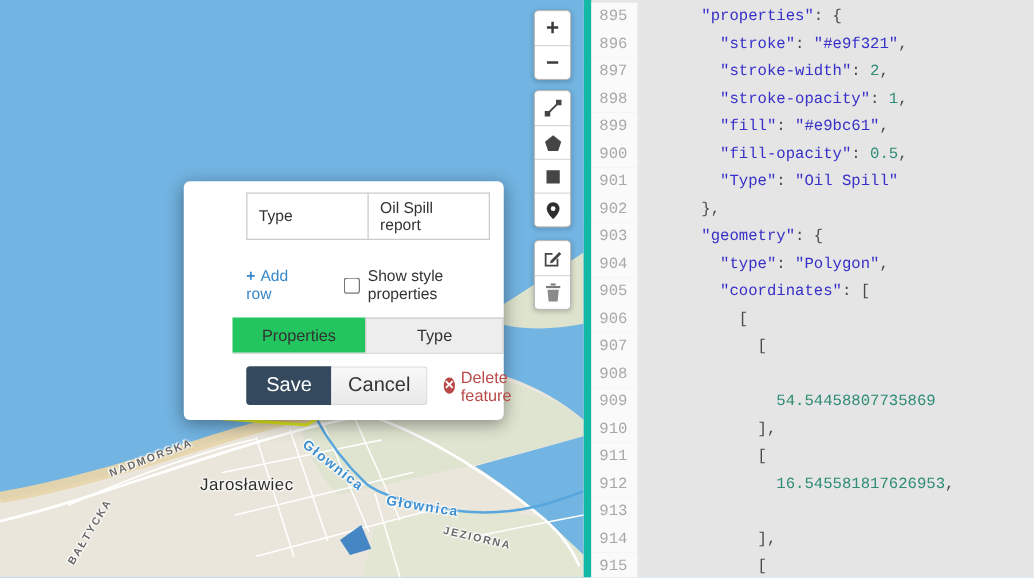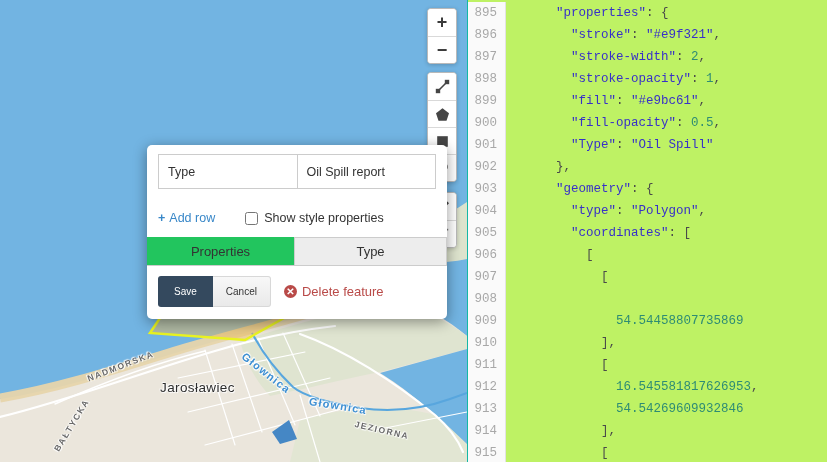--- a/index.html
+++ b/index.html
@@ -19,51 +19,51 @@
 
   
   .lbar { position:absolute; left:427px; width:30px; background:#fff;
           border:1px solid #b9b9b9; border-radius:4px; box-shadow:0 1px 4px rgba(0,0,0,.2); overflow:hidden; }
   .lbtn { width:28px; height:27px; display:flex; align-items:center; justify-content:center;
           cursor:pointer; background:#fff; }
   .lbtn + .lbtn { border-top:1px solid #d9d9d9; }
   .zoombtn { font-size:18px; font-weight:bold; color:#3a3a3a; height:27px; }
 
   
-  #popup { position:absolute; left:147px; top:145px; width:300px; background:#fff;
+  #popup { position:absolute; left:147px; top:145px; width:256px; background:#fff;
            border-radius:5px; box-shadow:0 3px 14px rgba(0,0,0,.4); z-index:20;
-           font-size:12.5px; color:#333; }
+           font-size:12.5px; color:#333;padding-left:39px; }
   #popup-tip { position:absolute; left:265px; top:289px; width:19px; height:19px; background:#fff;
                transform:rotate(45deg); box-shadow:2px 2px 5px rgba(0,0,0,.2); z-index:19; }
   .popup-pad { padding:9px 11px 0 11px; }
   table.props { width:100%; border-collapse:collapse; }
   table.props td { border:1px solid #ccc; height:34px; padding:4px 9px; width:50%;
                    font-size:12.5px; color:#333; background:#fff; }
   .row2 { display:flex; align-items:center; margin-top:22px; }
   .addrow { color:#3887c8; cursor:pointer; text-decoration:none; }
   .addrow .plus { font-weight:bold; margin-right:4px; }
-  .chkwrap { display:flex; align-items:flex-end; margin-left:30px; color:#333; }
+  .chkwrap { display:flex; align-items:center; margin-left:30px; color:#333; }
   .chkwrap input { width:13px; height:13px; margin-right:6px; }
   .tabs { display:flex; margin-top:12px; border-bottom:1px solid #ccc; height:29px; }
   .tab  { display:flex; align-items:center; justify-content:center; font-size:13px; color:#333; cursor:pointer; }
   .tab.active { flex:0 0 49%; background:#22c55e; }
   .tab.inactive { flex:1; background:#ededed; border:1px solid #ccc; border-bottom:none; }
   .btnrow { display:flex; align-items:center; padding:10px 11px 12px 11px; }
-  .btn { height:31px; font-size:10px; display:flex; align-items:center; cursor:pointer;
+  .btn { height:31px; font-size:16px; display:flex; align-items:center; cursor:pointer;
          font-family:"Liberation Sans", sans-serif; border:none; }
   .btn-save { background:#34495e; color:#fff; padding:0 16px; border-radius:3px 0 0 3px; }
   .btn-cancel { background:linear-gradient(#f8f8f8,#e9e9e9); color:#333; padding:0 13px;
                 border:1px solid #d8d8d8; border-left:none; border-radius:0 3px 3px 0; }
   .delete { display:flex; align-items:center; margin-left:13px; color:#b94a48; cursor:pointer; font-size:13px; }
   .delete .delic { width:13px; height:13px; border-radius:50%; background:#b94a48; color:#fff;
                    font-size:10px; line-height:13px; text-align:center; margin-right:5px; font-weight:bold; }
 
   
-  #editor { position:absolute; left:467px; top:0; width:360px; height:462px; background:#bef264;
-            border-left:1px solid #14b8a6; overflow:hidden;
+  #editor { position:absolute; left:467px; top:0; width:360px; height:462px; background:#e5e5e5;
+            border-left:6px solid #14b8a6; overflow:hidden;
             font-family:"Liberation Mono", monospace; font-size:12.5px; padding-top:2px; }
   .cm-line { display:flex; height:22px; line-height:22px; white-space:pre; }
   .cm-gutter { flex:0 0 38px; text-align:right; padding-right:8px; color:#a8a8a8;
                background:#fafafa; border-right:1px solid #e2e2e2; }
   .cm-code { padding-left:5px; color:#4a4a4a; }
   .cm-str { color:#3730c8; }
   .cm-num { color:#2e8c74; }
 </style>
 </head>
 <body>
@@ -207,18 +207,18 @@
       <div class="cm-line"><span class="cm-gutter">903</span><span class="cm-code"><span class="cm-punc">      </span><span class="cm-str">"geometry"</span><span class="cm-punc">: {</span></span></div>
       <div class="cm-line"><span class="cm-gutter">904</span><span class="cm-code"><span class="cm-punc">        </span><span class="cm-str">"type"</span><span class="cm-punc">: </span><span class="cm-str">"Polygon"</span><span class="cm-punc">,</span></span></div>
       <div class="cm-line"><span class="cm-gutter">905</span><span class="cm-code"><span class="cm-punc">        </span><span class="cm-str">"coordinates"</span><span class="cm-punc">: [</span></span></div>
       <div class="cm-line"><span class="cm-gutter">906</span><span class="cm-code"><span class="cm-punc">          [</span></span></div>
       <div class="cm-line"><span class="cm-gutter">907</span><span class="cm-code"><span class="cm-punc">            [</span></span></div>
       <div class="cm-line"><span class="cm-gutter">908</span></div>
       <div class="cm-line"><span class="cm-gutter">909</span><span class="cm-code"><span class="cm-punc">              </span><span class="cm-num">54.54458807735869</span></span></div>
       <div class="cm-line"><span class="cm-gutter">910</span><span class="cm-code"><span class="cm-punc">            ],</span></span></div>
       <div class="cm-line"><span class="cm-gutter">911</span><span class="cm-code"><span class="cm-punc">            [</span></span></div>
       <div class="cm-line"><span class="cm-gutter">912</span><span class="cm-code"><span class="cm-punc">              </span><span class="cm-num">16.545581817626953</span><span class="cm-punc">,</span></span></div>
-      <div class="cm-line"><span class="cm-gutter">913</span><span class="cm-code"><span class="cm-punc">              </span><span class="cm-num">54.54269609932846</span></span></div>
+      <div class="cm-line"><span class="cm-gutter">913</span></div>
       <div class="cm-line"><span class="cm-gutter">914</span><span class="cm-code"><span class="cm-punc">            ],</span></span></div>
       <div class="cm-line"><span class="cm-gutter">915</span><span class="cm-code"><span class="cm-punc">            [</span></span></div>
     </div>
 
 </div>
 
 </body></html>

